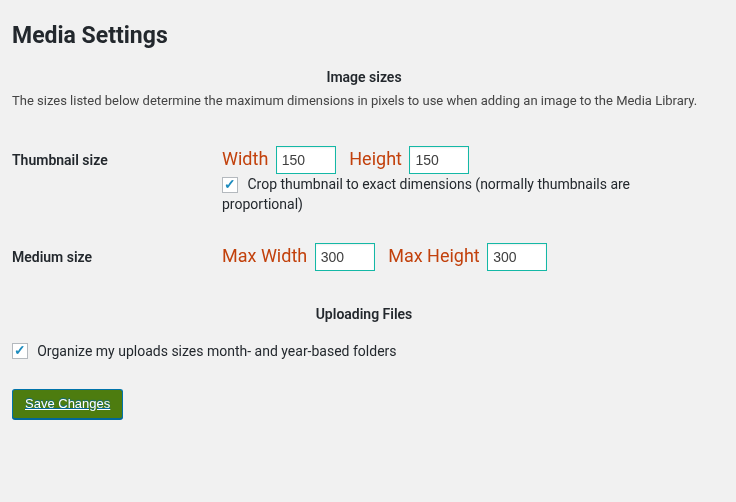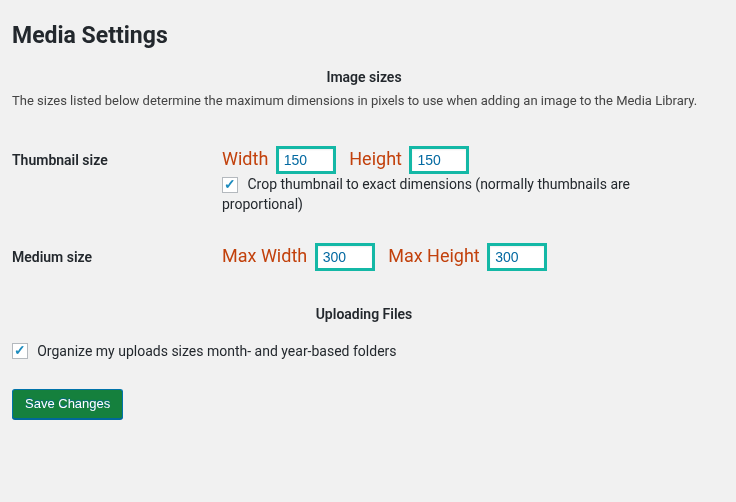--- a/index.html
+++ b/index.html
@@ -57,23 +57,23 @@
   label.inline-lbl {
     margin-right: 4px;
     font-size: 18px;
     color: #c2410c;
   }
   input[type="number"] {
     width: 60px;
     padding: 3px 5px;
     font-size: 14px;
     line-height: 1.2;
-    border: 3px solid #14b8a6;
+    border: 1px solid #14b8a6;
     background: #fff;
-    color: #0369a1;
+    color: #404040;
     box-shadow: inset 0 1px 2px rgba(0,0,0,.07);
     margin-right: 10px;
     height: 28px;
   }
   .cb-row { margin-top: 0; }
   input[type="checkbox"] {
     width: 16px;
     height: 16px;
     margin: 0 6px 0 0;
     vertical-align: middle;
@@ -89,32 +89,33 @@
     position: absolute;
     left: 1px;
     top: -2px;
     font-size: 14px;
     color: #1e8cbe;
     font-weight: bold;
   }
   .cb-label { font-size: 14px; vertical-align: middle; color:#23282d;}
   .upload-block { margin: 20px 0 30px 0; }
   .button-primary {
-    background: #15803d;
+    background: #4d7c0f;
     border: 1px solid #0073aa;
     border-bottom-color: #006799;
     box-shadow: 0 1px 0 #006799;
     color: #fff;
     text-shadow: 0 -1px 1px #006799;
     padding: 0 12px;
     height: 30px;
     line-height: 28px;
     font-size: 13px;
     cursor: pointer;
     border-radius: 3px;
+    text-decoration: underline;
   }
 </style>
 </head>
 <body>
 
 
 
 <h1>Media Settings</h1>
 
 <h2>Image sizes</h2>

